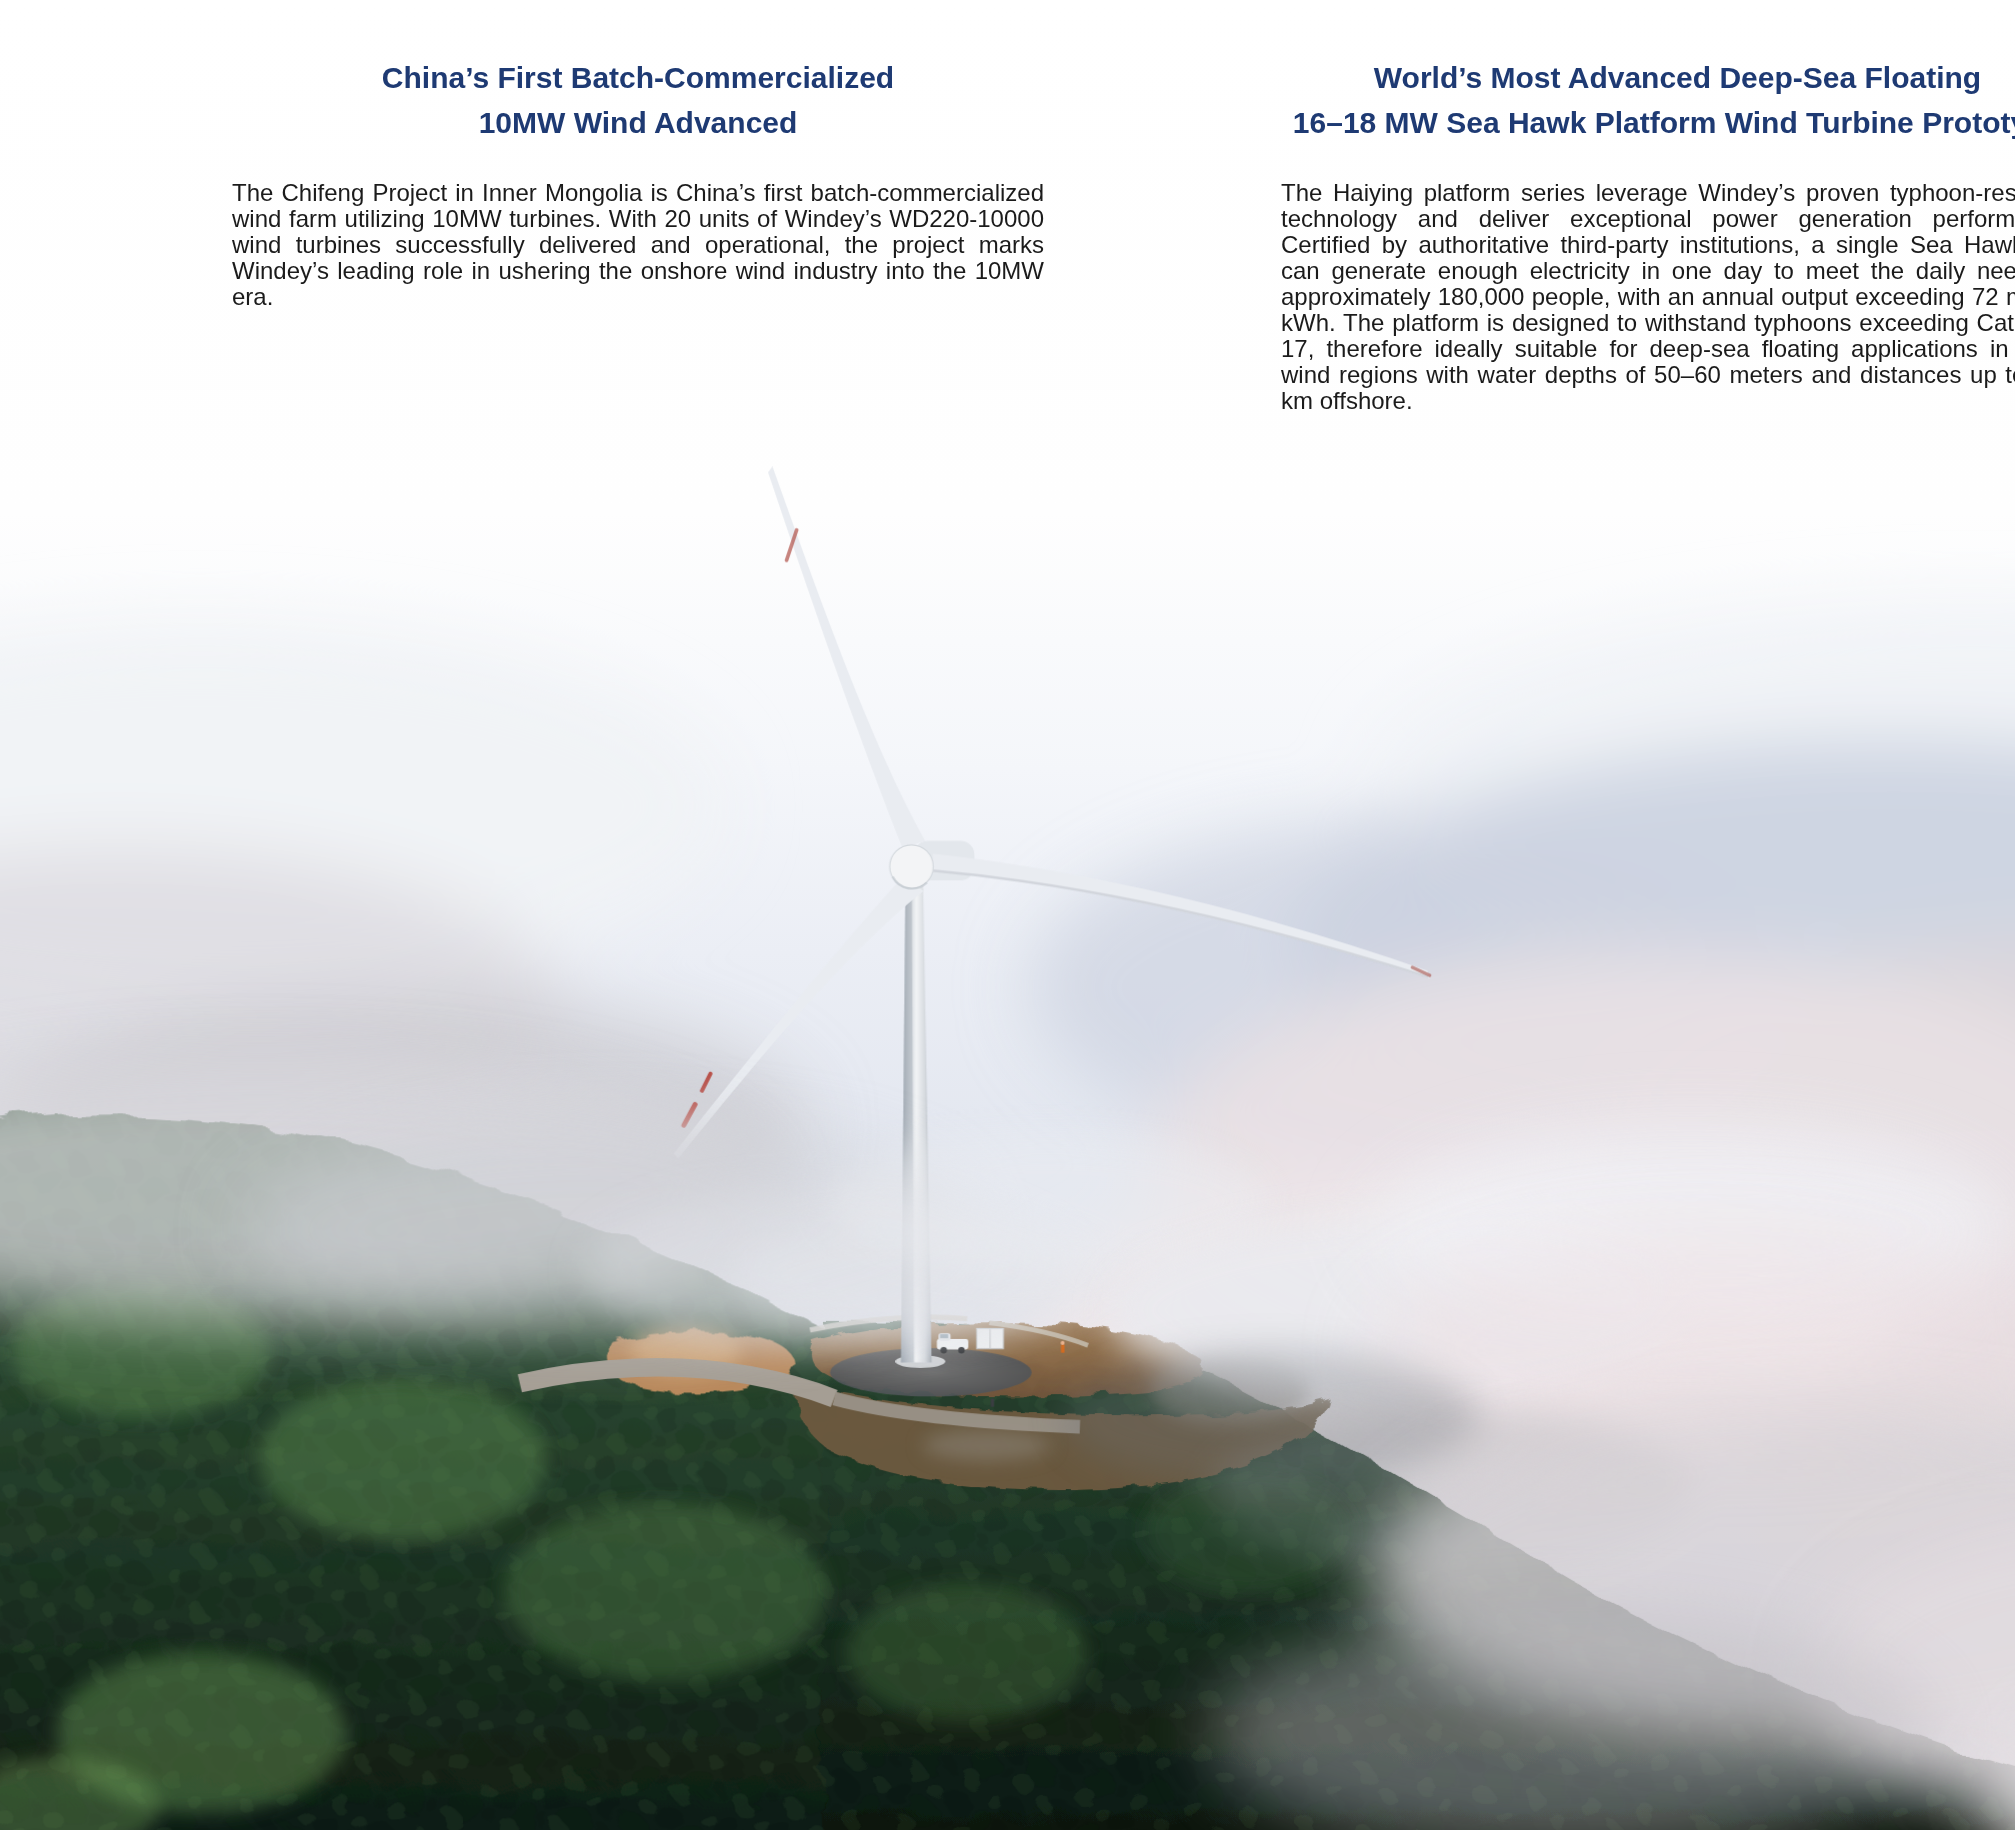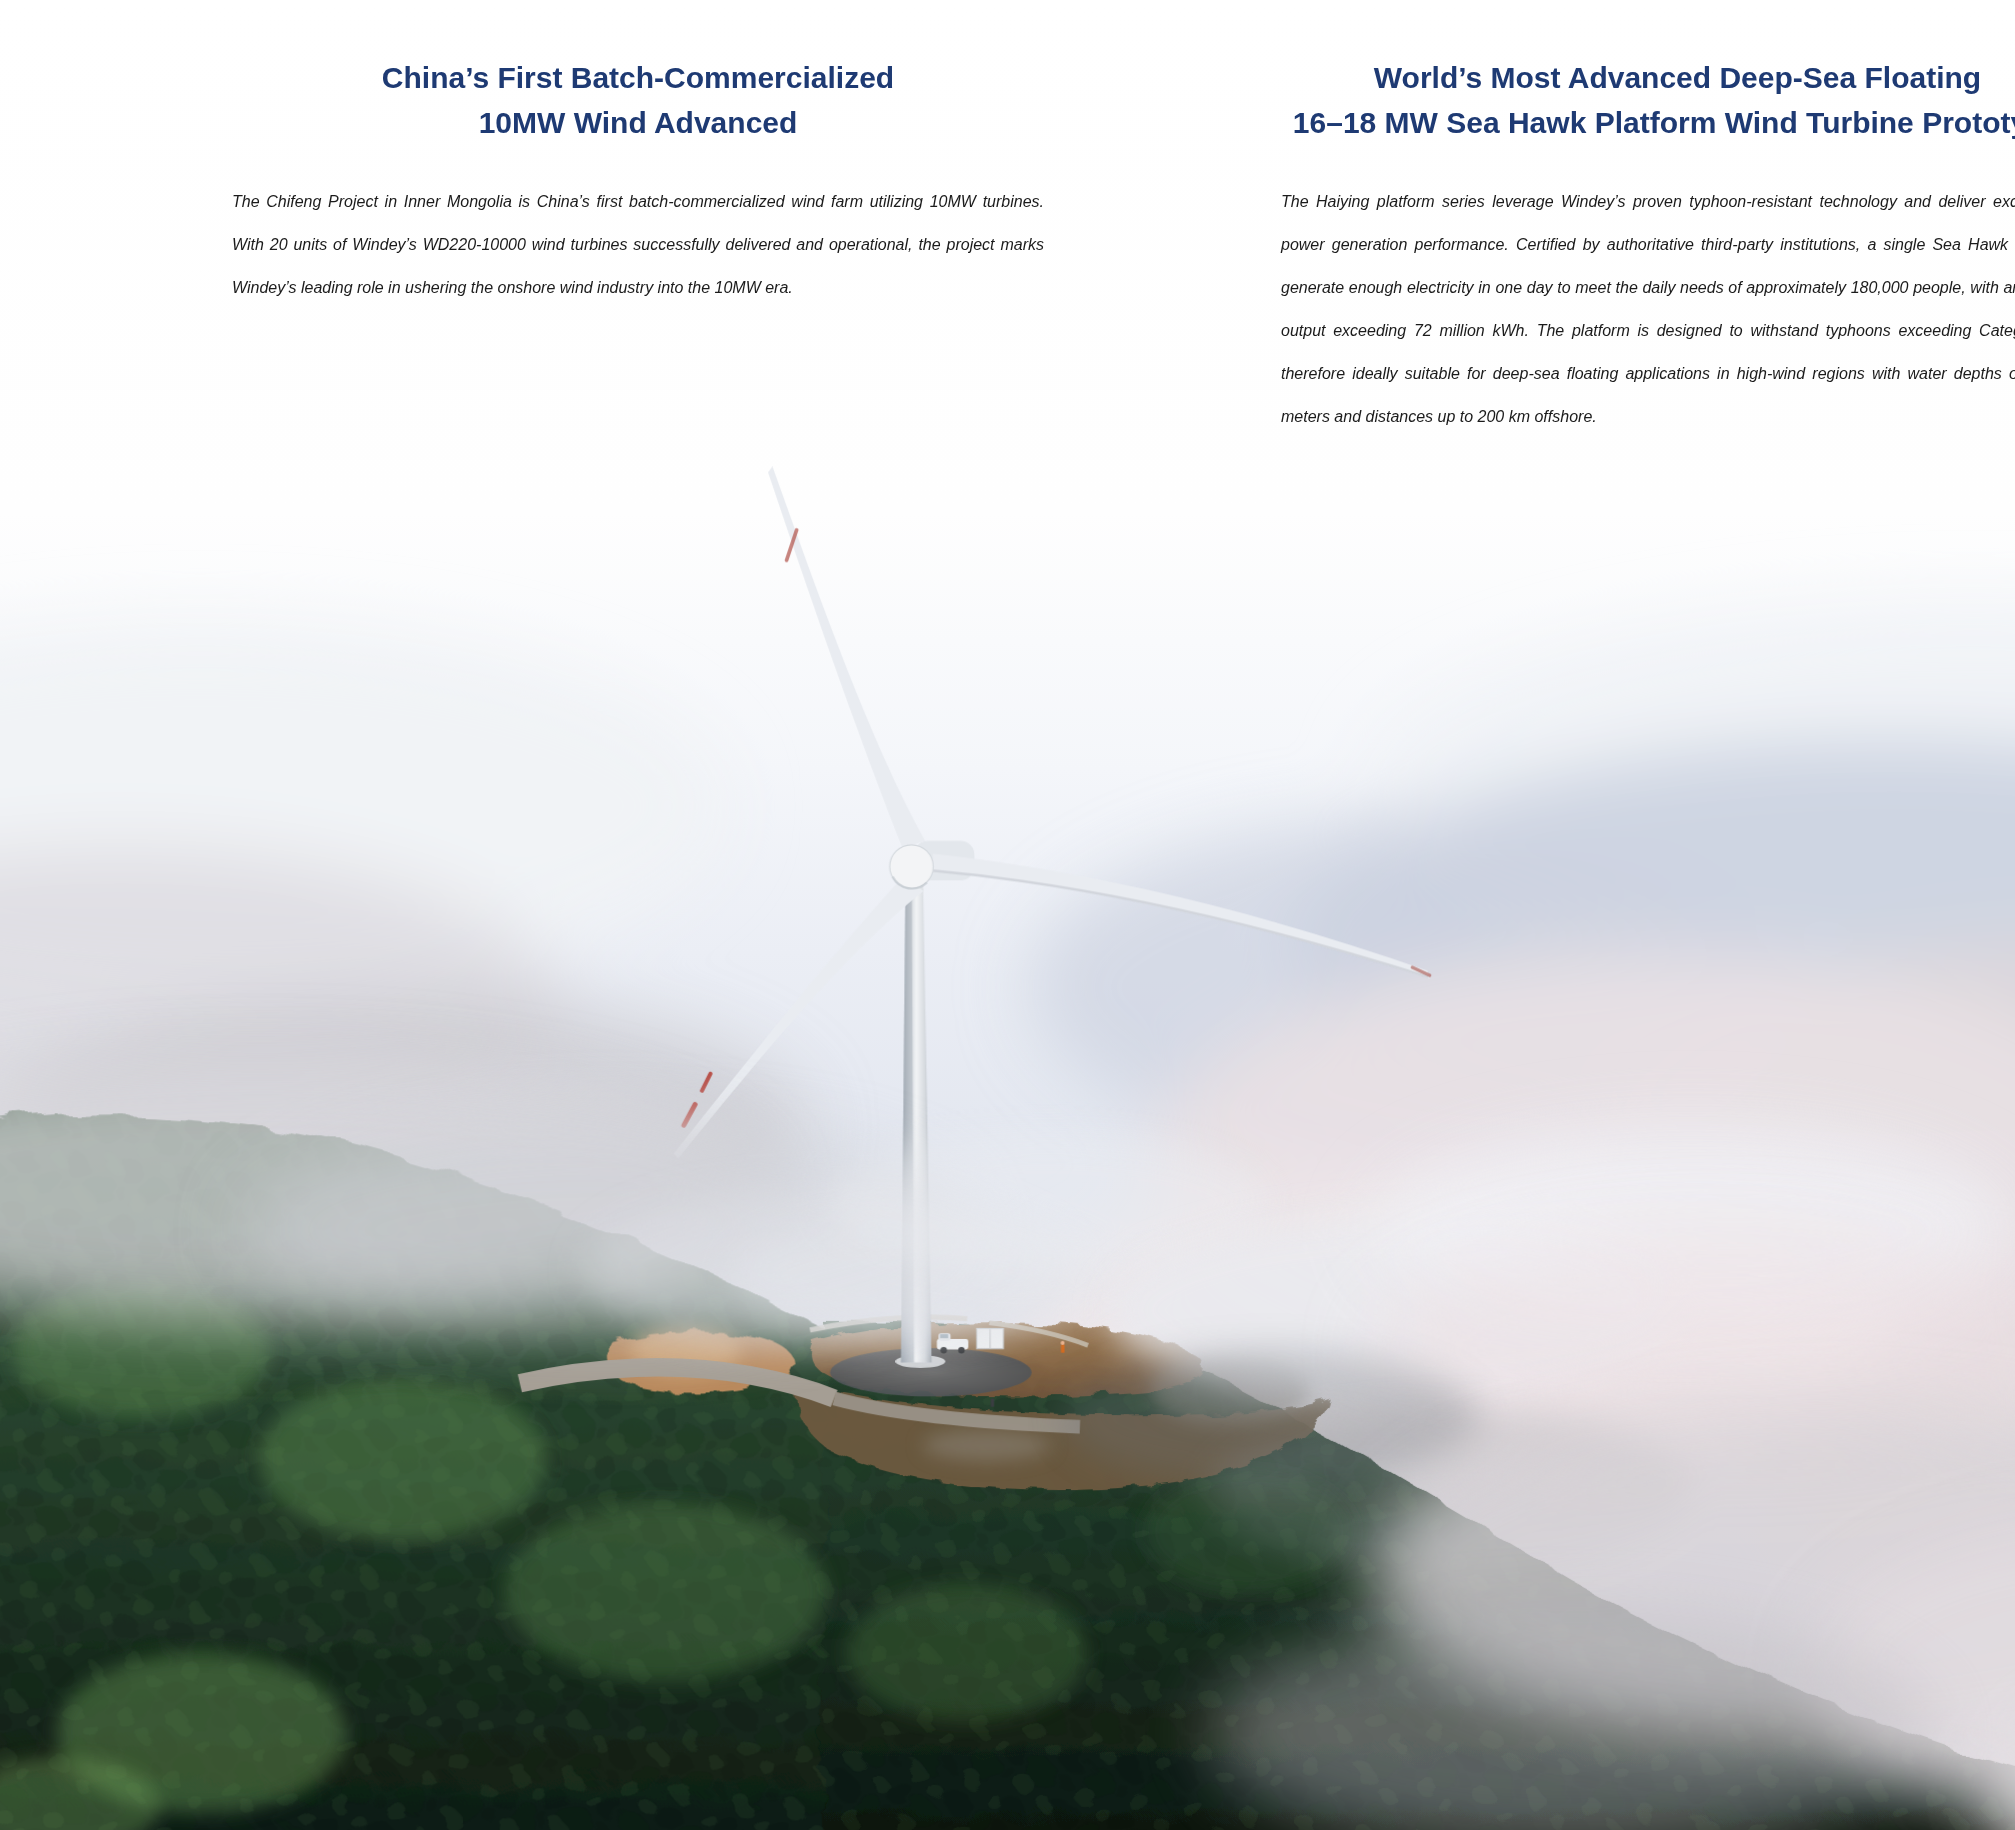--- a/index.html
+++ b/index.html
@@ -9,22 +9,22 @@
     font-family:"Liberation Sans","DejaVu Sans",sans-serif;
   }
   .photo{position:absolute;left:0;top:0;width:2321px;height:1831px;display:block;}
   .article{position:absolute;z-index:5;}
   .article h1{
     margin:0;font-weight:bold;font-size:30px;line-height:45px;
     text-align:center;color:#1e3a73;letter-spacing:0;
   }
   .article h1 span{display:block;}
   .article p{
-    margin:35px 0 0 0;font-size:16px;line-height:43px;color:#1b1b1b;
-    text-align:justify;text-justify:inter-word;font-style:italic;
+    margin:35px 0 0 0;font-size:24px;line-height:26px;color:#1b1b1b;
+    text-align:justify;text-justify:inter-word;
   }
   #left-article{left:232px;top:55px;width:812px;}
   #right-article{left:1214px;top:55px;width:927px;}
   #right-article p{margin-left:67px;margin-right:67px;}
 </style>
 </head>
 <body>
 
 <svg class="photo" viewBox="0 0 5760 4543" preserveAspectRatio="none" xmlns="http://www.w3.org/2000/svg">
   <defs>

